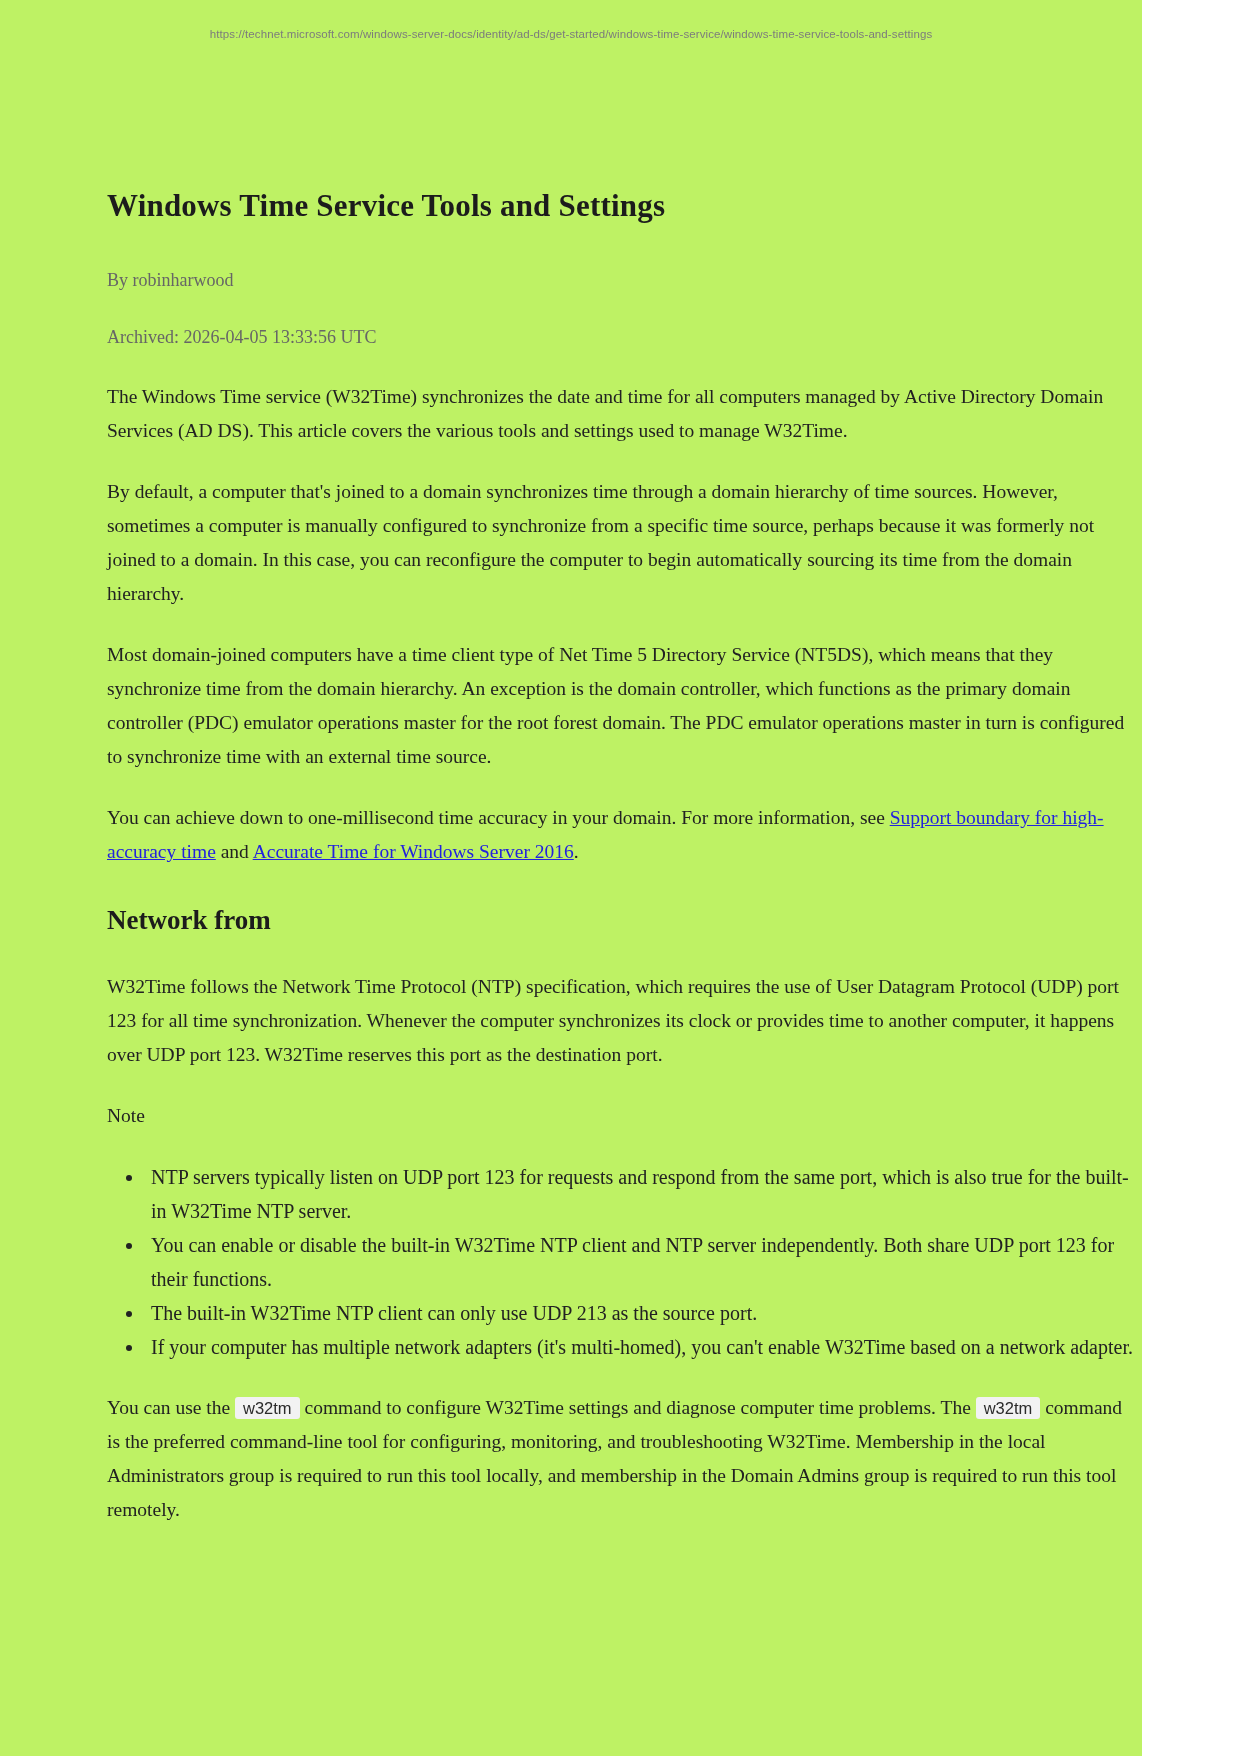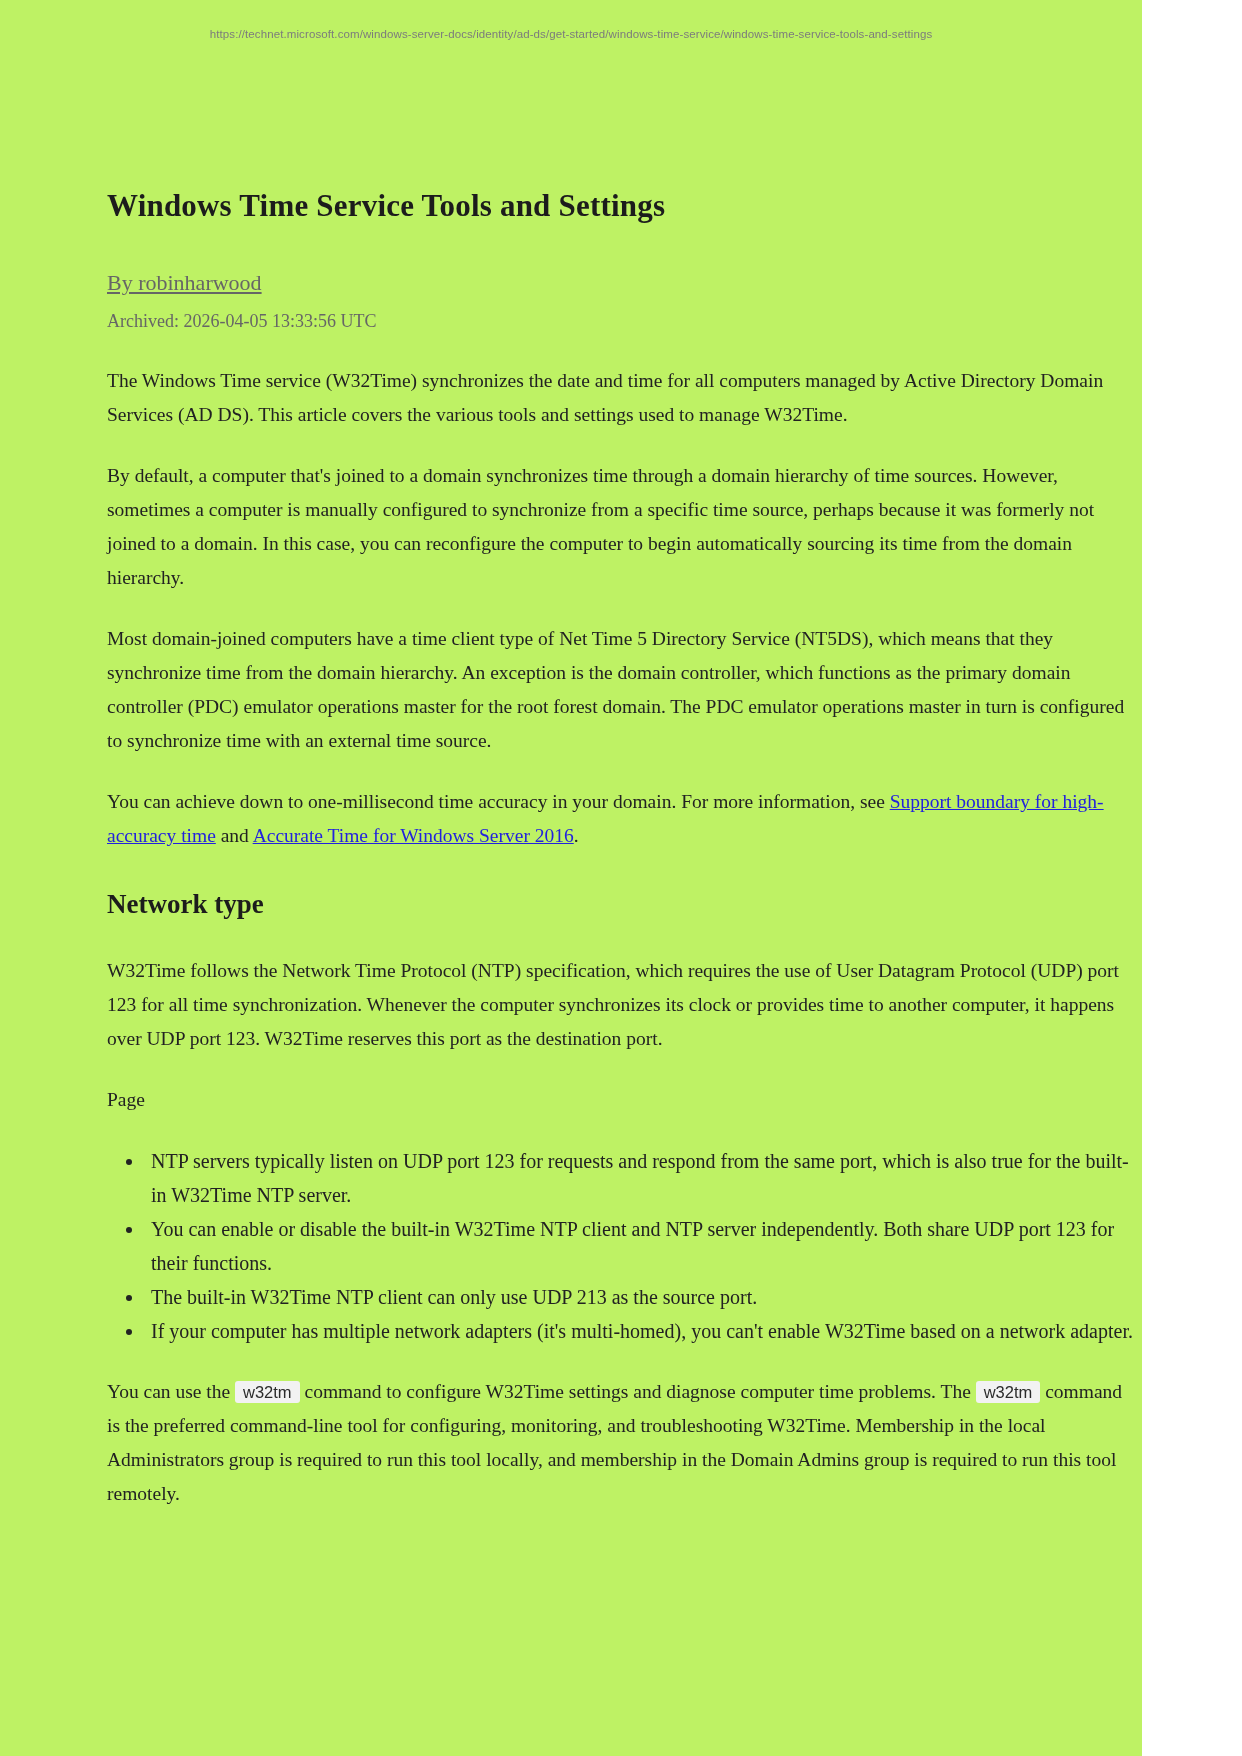--- a/index.html
+++ b/index.html
@@ -31,24 +31,23 @@
     width: 1030px;
   }
   h1.title {
     font-size: 31px;
     font-weight: 700;
     color: #1c1c1c;
     margin-bottom: 46px;
     letter-spacing: 0.2px;
   }
   .byline {
-    font-size: 22px;
+    font-size: 18px;
     color: #666666;
-    margin-bottom: 15px;
-    text-decoration: underline;
+    margin-bottom: 36px;
   }
   .archived {
     font-size: 18px;
     color: #666666;
     margin-bottom: 32px;
   }
   p.body-text {
     font-size: 19.5px;
     line-height: 34px;
     margin-bottom: 27px;
@@ -118,25 +117,25 @@
     <div class="archived">Archived: 2026-04-05 13:33:56 UTC</div>
 
     <p class="body-text">The Windows Time service (W32Time) synchronizes the date and time for all computers managed by Active Directory Domain Services (AD DS). This article covers the various tools and settings used to manage W32Time.</p>
 
     <p class="body-text">By default, a computer that's joined to a domain synchronizes time through a domain hierarchy of time sources. However, sometimes a computer is manually configured to synchronize from a specific time source, perhaps because it was formerly not joined to a domain. In this case, you can reconfigure the computer to begin automatically sourcing its time from the domain hierarchy.</p>
 
     <p class="body-text">Most domain-joined computers have a time client type of Net Time 5 Directory Service (NT5DS), which means that they synchronize time from the domain hierarchy. An exception is the domain controller, which functions as the primary domain controller (PDC) emulator operations master for the root forest domain. The PDC emulator operations master in turn is configured to synchronize time with an external time source.</p>
 
     <p class="body-text"><span>You can achieve down to one-millisecond time accuracy in your domain. For more information, see </span><a class="doc-link">Support boundary for high-accuracy time</a><span> and </span><a class="doc-link">Accurate Time for Windows Server 2016</a><span>.</span></p>
 
-    <h2 class="section-heading">Network type</h2>
+    <h2 class="section-heading">Network from</h2>
 
     <p class="body-text">W32Time follows the Network Time Protocol (NTP) specification, which requires the use of User Datagram Protocol (UDP) port 123 for all time synchronization. Whenever the computer synchronizes its clock or provides time to another computer, it happens over UDP port 123. W32Time reserves this port as the destination port.</p>
 
-    <p class="note-label">Page</p>
+    <p class="note-label">Note</p>
 
     <ul class="bullet-list">
       <li>NTP servers typically listen on UDP port 123 for requests and respond from the same port, which is also true for the built-in W32Time NTP server.</li>
       <li>You can enable or disable the built-in W32Time NTP client and NTP server independently. Both share UDP port 123 for their functions.</li>
       <li>The built-in W32Time NTP client can only use UDP 213 as the source port.</li>
       <li>If your computer has multiple network adapters (it's multi-homed), you can't enable W32Time based on a network adapter.</li>
     </ul>
 
 
     <p class="body-text"><span>You can use the </span><code class="inline-code">w32tm</code><span> command to configure W32Time settings and diagnose computer time problems. The </span><code class="inline-code">w32tm</code><span> command is the preferred command-line tool for configuring, monitoring, and troubleshooting W32Time. Membership in the local Administrators group is required to run this tool locally, and membership in the Domain Admins group is required to run this tool remotely.</span></p>

